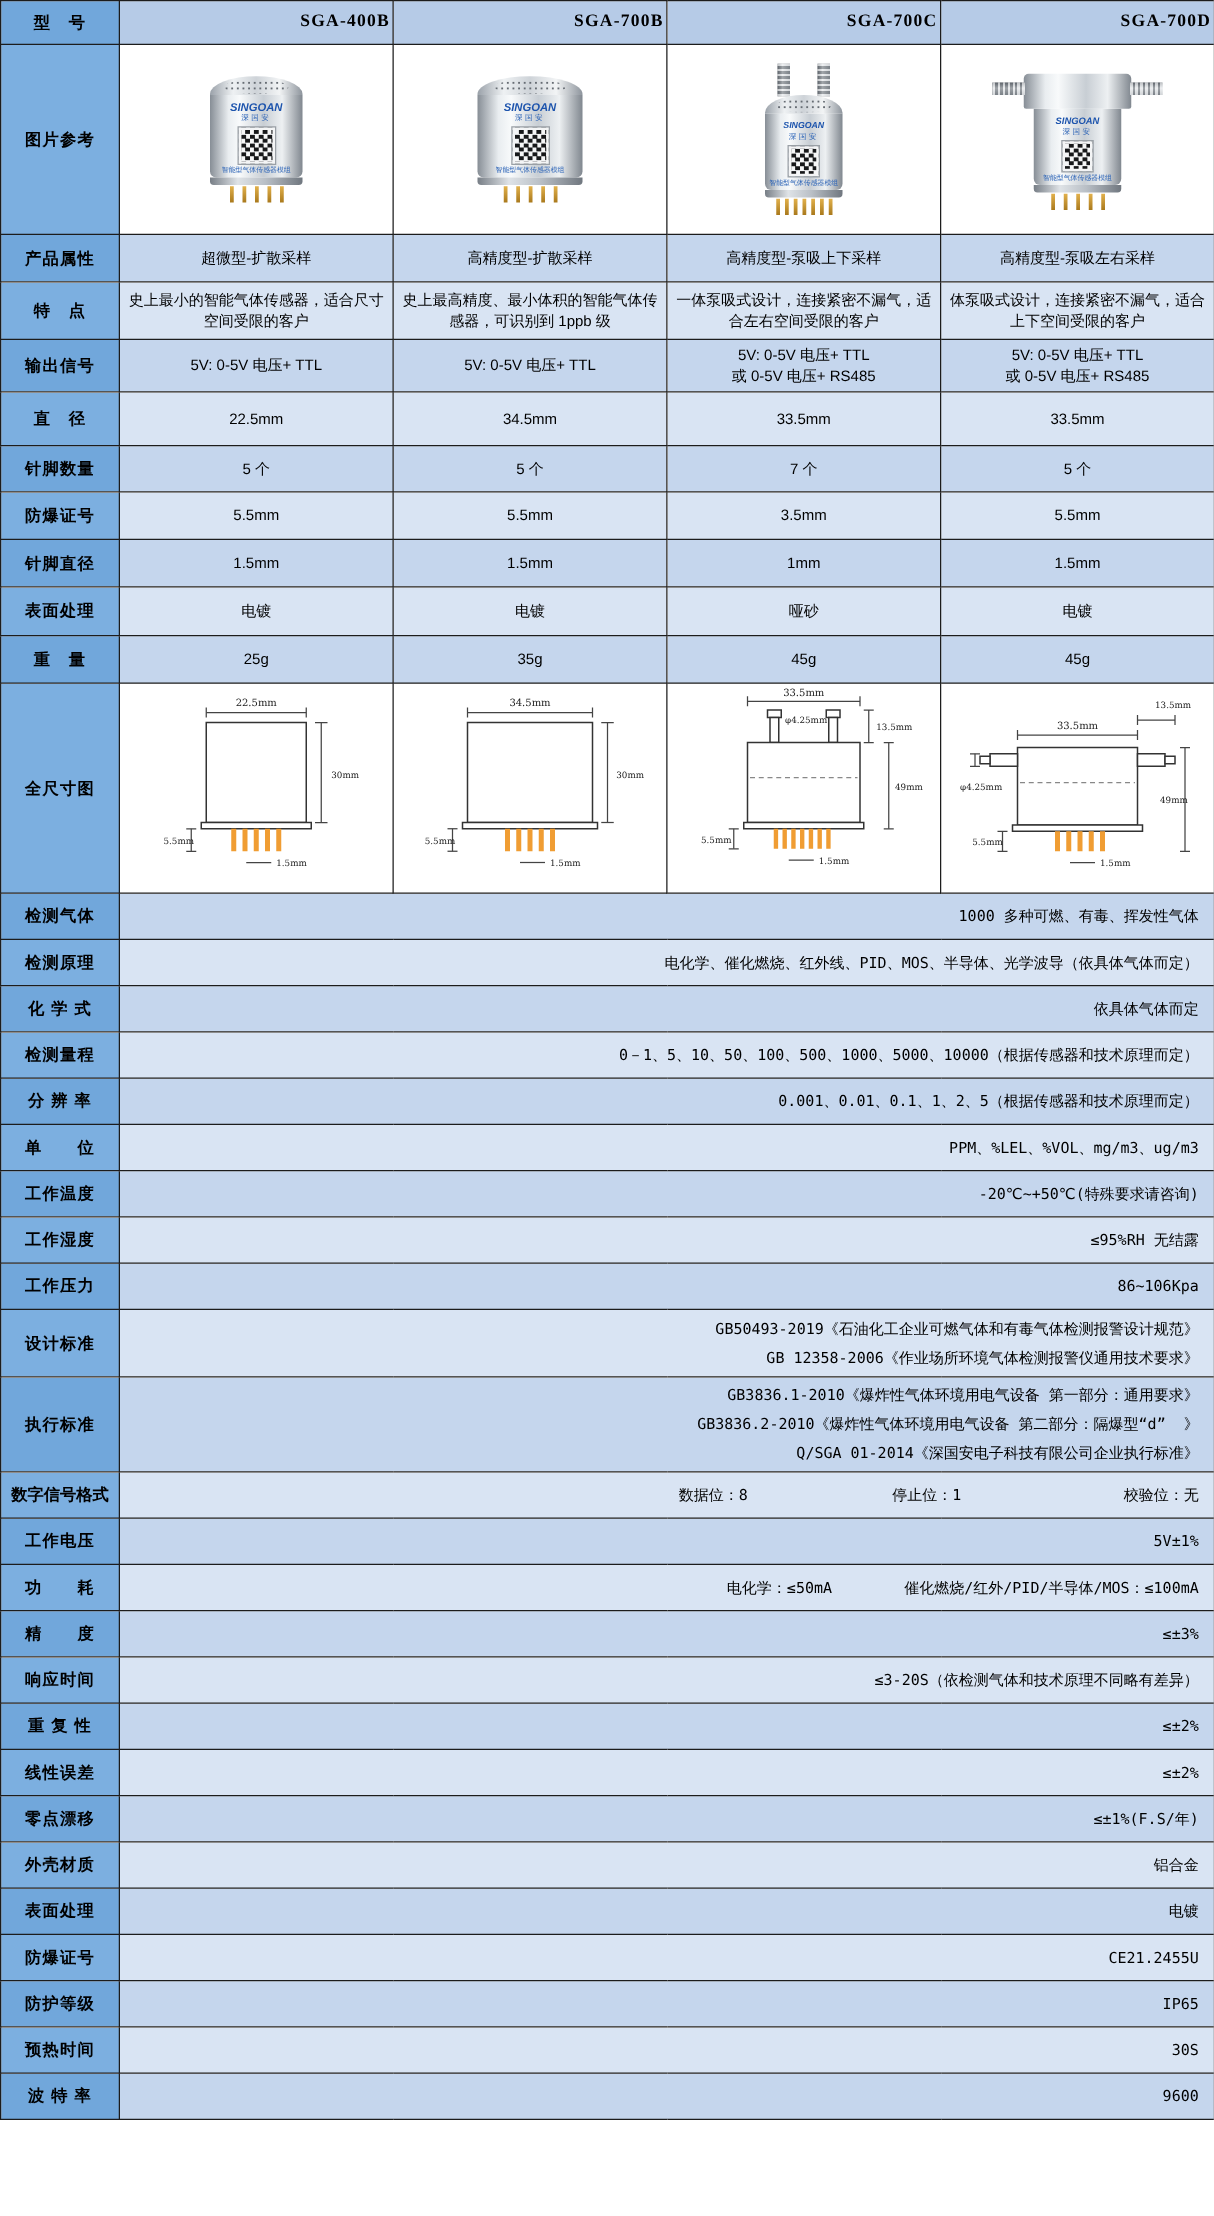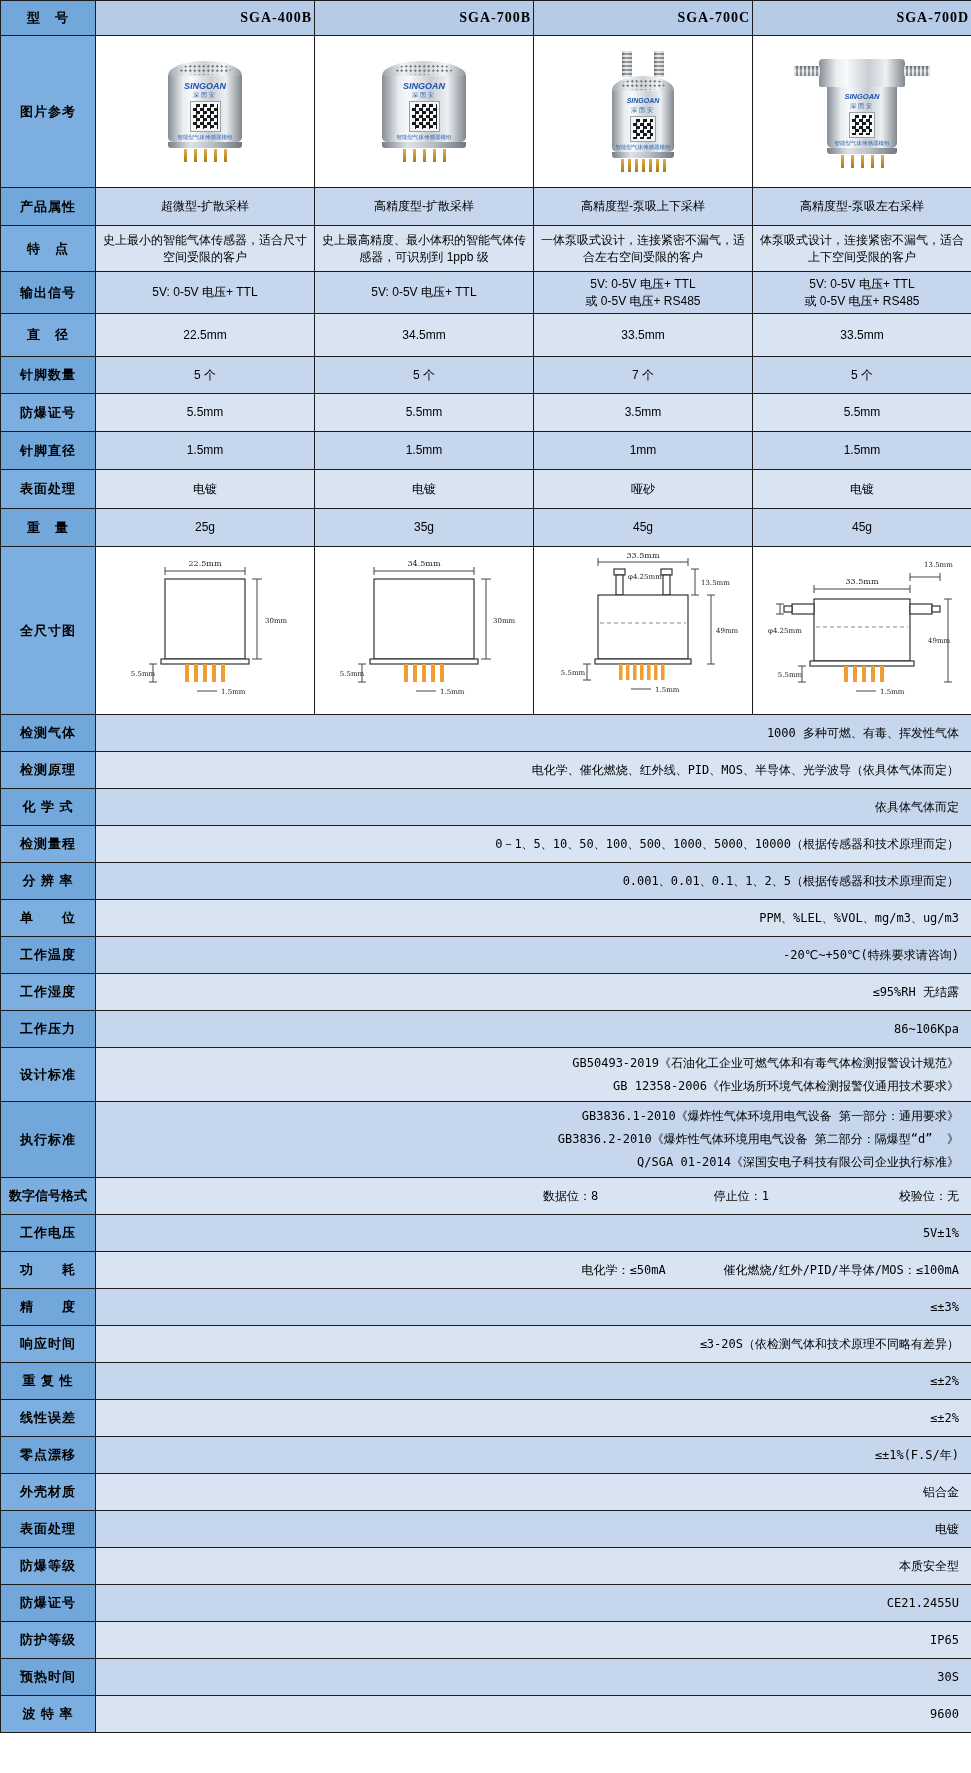--- a/index.html
+++ b/index.html
@@ -471,24 +471,20 @@
         </tr>
   <tr class="r-det">
           <th class="lbl">外壳材质</th>
           <td class="detail-val" colspan="4">铝合金</td>
         </tr>
   <tr class="r-det">
           <th class="lbl">表面处理</th>
           <td class="detail-val" colspan="4">电镀</td>
         </tr>
   <tr class="r-det">
-          <th class="lbl">防爆等级</th>
-          <td class="detail-val" colspan="4">本质安全型</td>
-        </tr>
-  <tr class="r-det">
           <th class="lbl">防爆证号</th>
           <td class="detail-val" colspan="4">CE21.2455U</td>
         </tr>
   <tr class="r-det">
           <th class="lbl">防护等级</th>
           <td class="detail-val" colspan="4">IP65</td>
         </tr>
   <tr class="r-det">
           <th class="lbl">预热时间</th>
           <td class="detail-val" colspan="4">30S</td>

